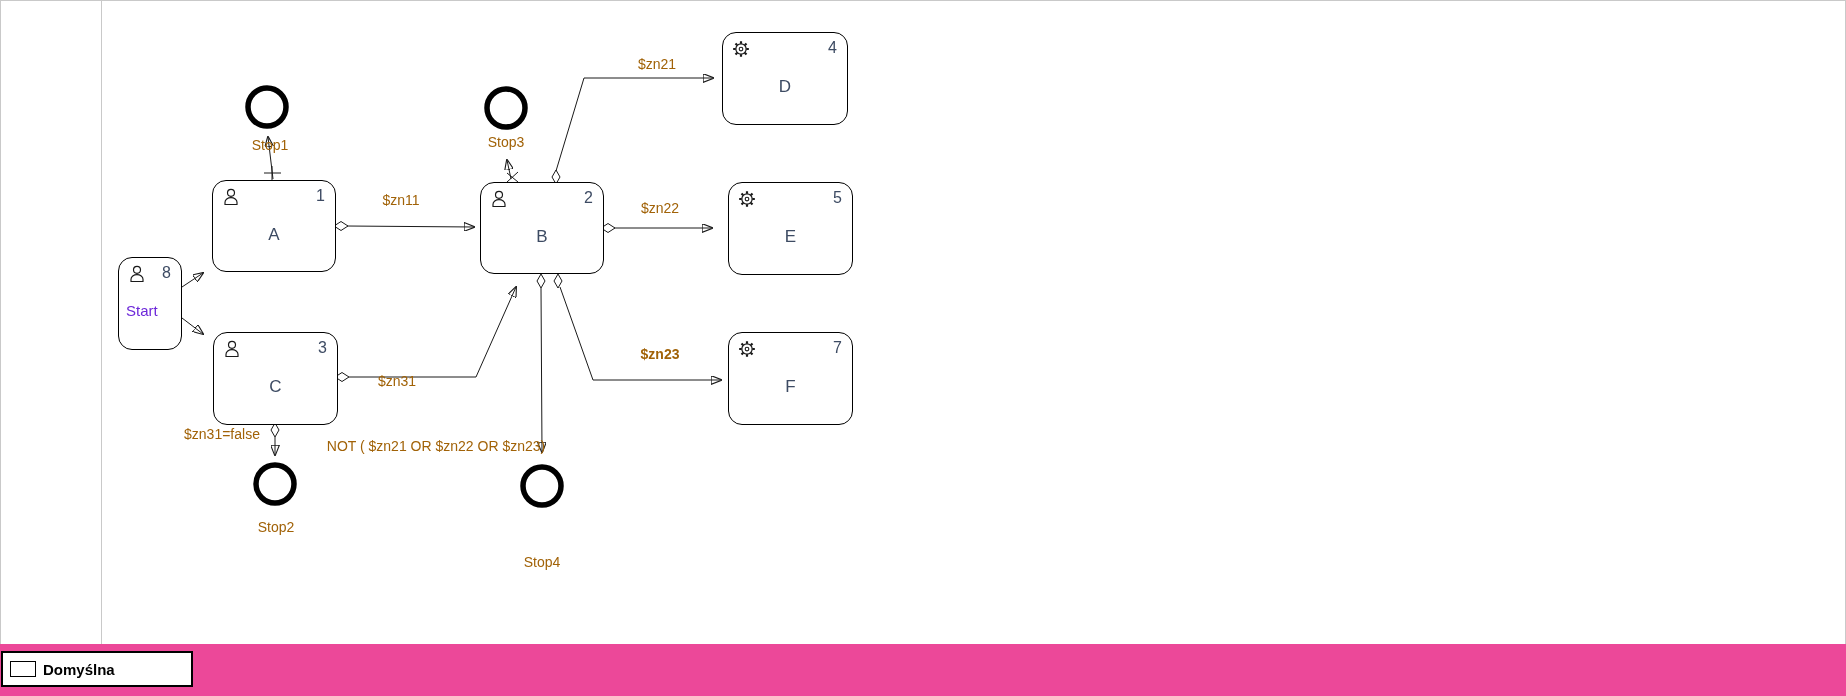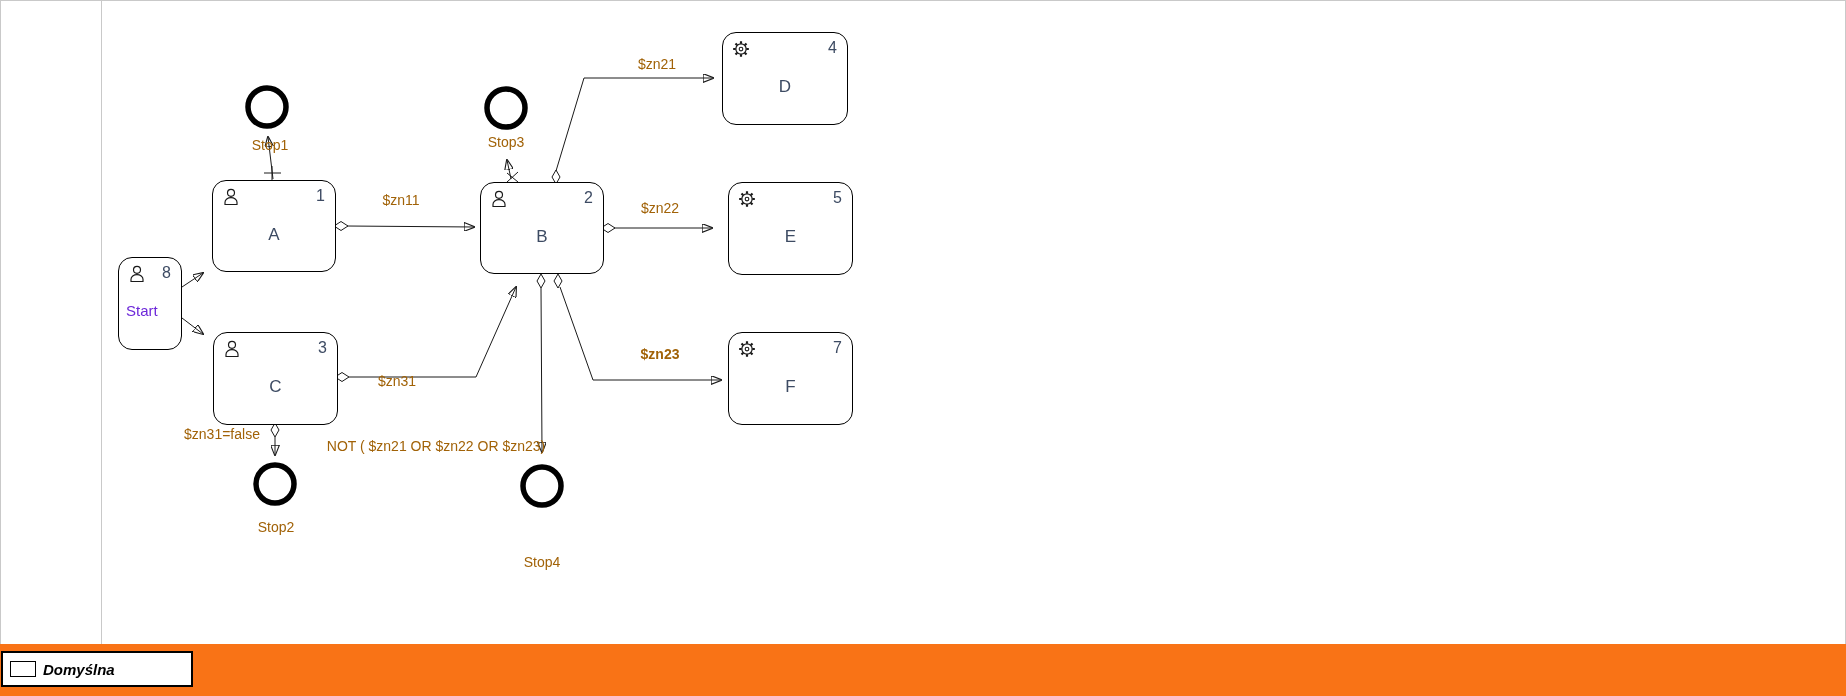--- a/index.html
+++ b/index.html
@@ -18,21 +18,21 @@
   .ic svg{width:20px;height:20px;display:block;}
   
   .stop-label,.edge-label{position:absolute;transform:translate(-50%,-50%);
       font-size:14px;color:#a16207;white-space:nowrap;}
   
   svg.edges{position:absolute;left:0;top:0;width:1846px;height:696px;}
   svg.edges path,svg.edges line{stroke:#1a1a1a;stroke-width:1;fill:none;}
   svg.edges .diamond{fill:#fff;stroke:#1a1a1a;stroke-width:1;}
   svg.edges circle.stop{fill:#fff;stroke:#000;stroke-width:5.5;}
   
-  .tab-strip{position:absolute;left:0;top:644px;width:1846px;height:52px;background:#f97316;font-style:italic;}
+  .tab-strip{position:absolute;left:0;top:644px;width:1846px;height:52px;background:#ec4899;}
   .sheet-tab{position:absolute;left:1px;top:7px;width:192px;height:36px;background:#fff;
              border:2px solid #000;display:flex;align-items:center;box-sizing:border-box;}
   .sheet-tab .rect-ic{width:24px;height:14px;border:1px solid #000;margin:0 7px 0 7px;flex:0 0 auto;}
   .sheet-tab .tab-lbl{font-size:15px;font-weight:600;color:#000;}
 </style>
 </head>
 <body>
 
 <div class="page">
 

